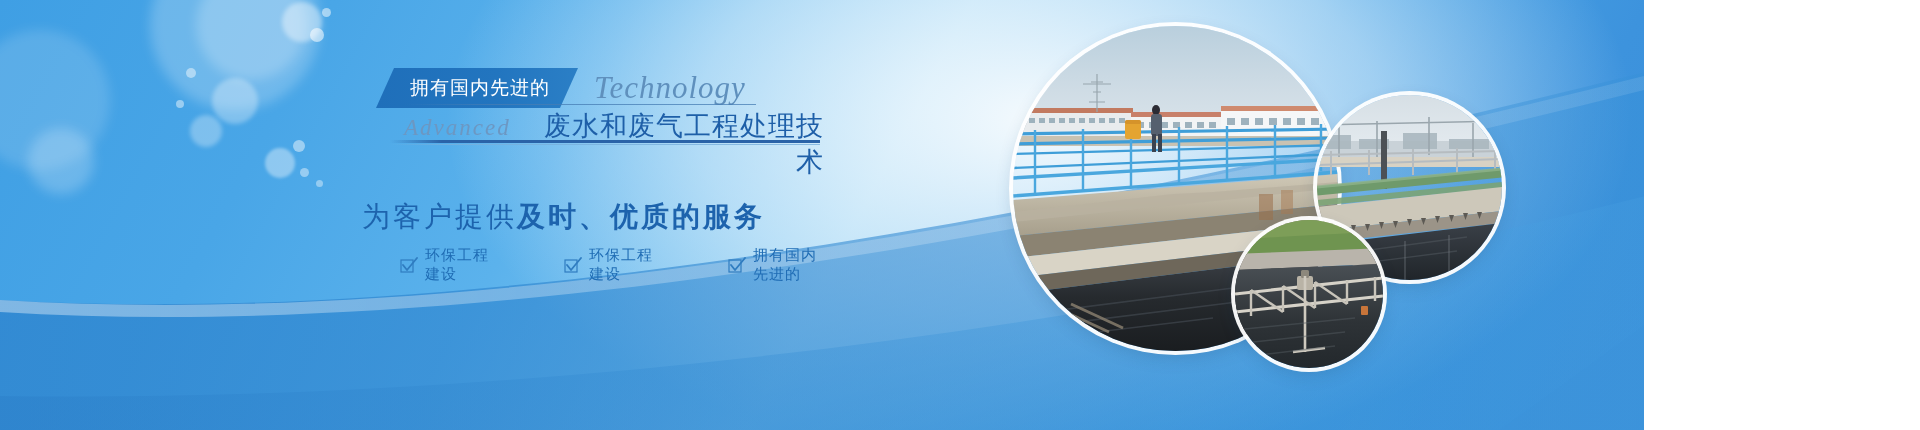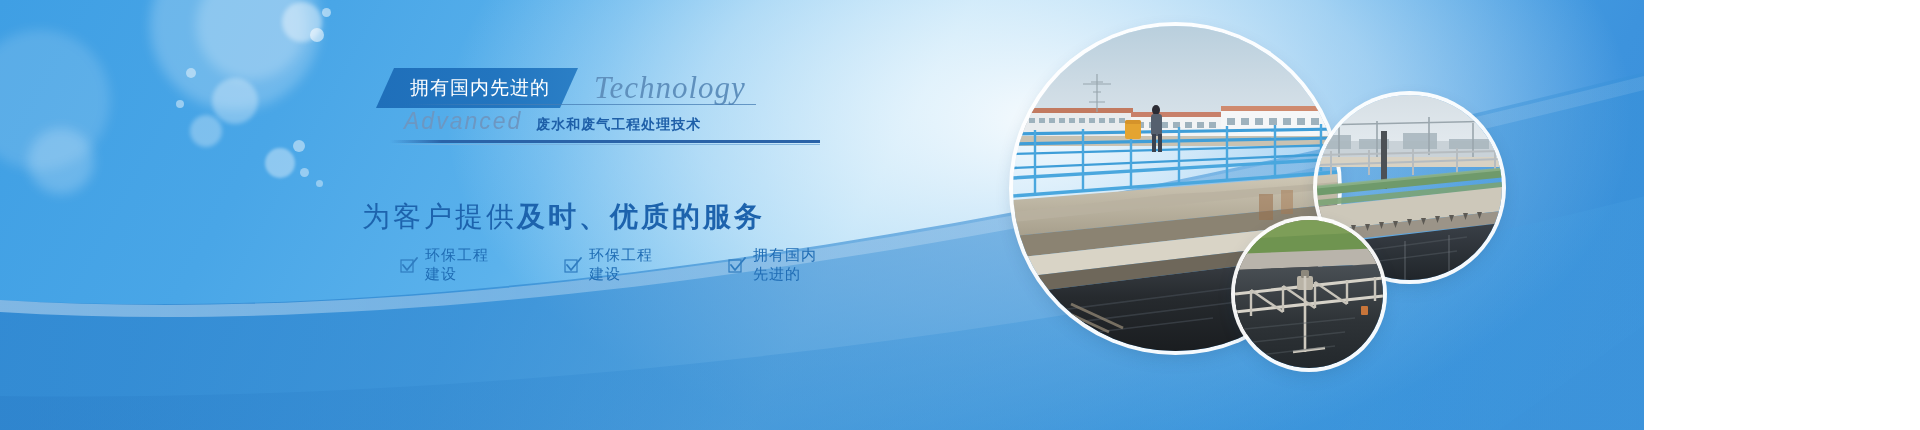--- a/index.html
+++ b/index.html
@@ -37,22 +37,22 @@
     box-sizing:border-box;
   }
   .tech-en{
     margin-left:16px;color:#5f90bd;font-family:"Liberation Serif","DejaVu Serif",serif;
     font-style:italic;font-size:31px;letter-spacing:1px;line-height:40px;text-align:right;
   }
 
   .rule-top{position:absolute;left:404px;top:104px;width:352px;height:1px;background:linear-gradient(90deg,rgba(90,140,190,0) 0%,rgba(70,125,180,.75) 25%,rgba(70,125,180,.75) 100%);}
 
   .line2{position:absolute;left:404px;top:108px;width:420px;height:34px;display:flex;align-items:baseline;}
-  .adv-en{color:#6c97c2;font-family:Liberation Sans, sans-serif;font-style:italic;font-size:23px;letter-spacing:2px;}
-  .line2-cn{margin-left:14px;color:#1e5fa8;font-size:14px;font-weight:bold;letter-spacing:1px;}
+  .adv-en{color:#6c97c2;font-family:Liberation Serif, serif;font-style:italic;font-size:23px;letter-spacing:2px;}
+  .line2-cn{margin-left:14px;color:#1e5fa8;font-size:27px;font-weight:normal;letter-spacing:1px;text-align:right;}
 
   .rule-mid{position:absolute;left:390px;top:140px;width:430px;height:3px;
     background:linear-gradient(90deg,rgba(40,95,160,0) 0%,#2a63a8 12%,#2a63a8 100%);}
   .rule-mid2{position:absolute;left:390px;top:144px;width:430px;height:1px;
     background:linear-gradient(90deg,rgba(120,175,220,0) 0%,rgba(120,175,220,.8) 14%,rgba(120,175,220,.8) 100%);}
 
   .headline{
     position:absolute;left:366px;top:133px;
     color:#1faa4b;font-size:44px;font-weight:bold;letter-spacing:2px;
     white-space:nowrap;

